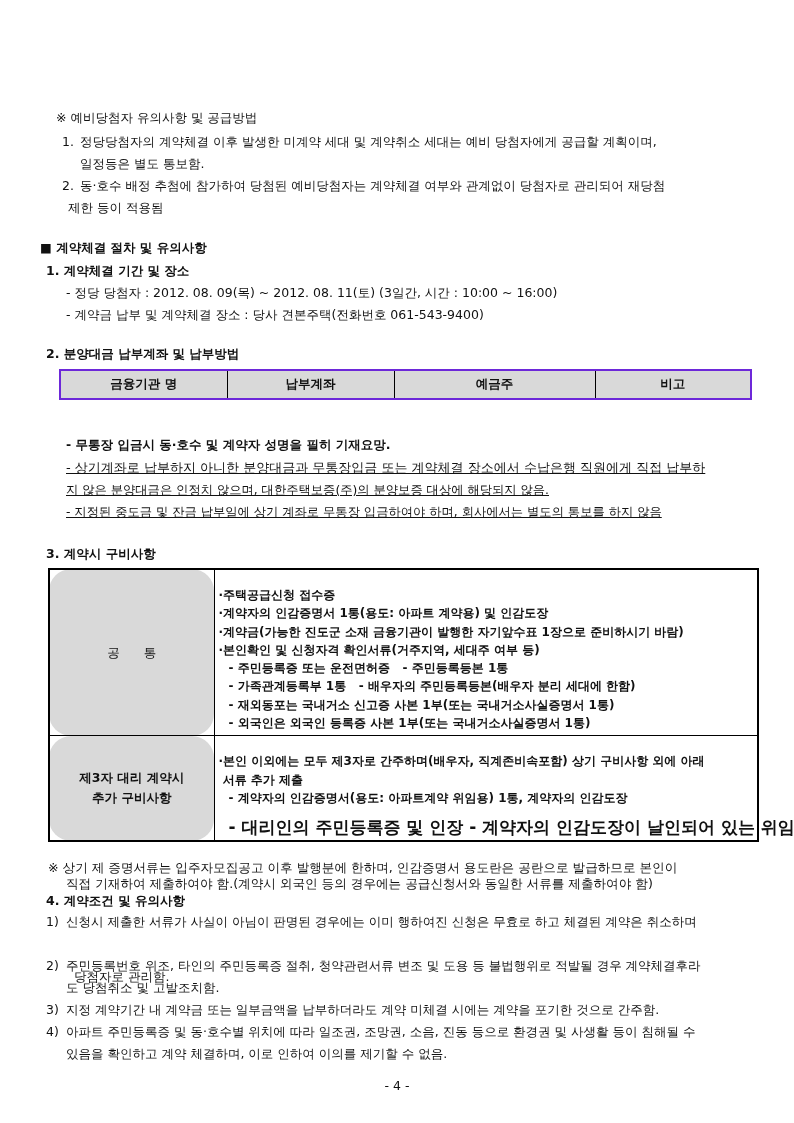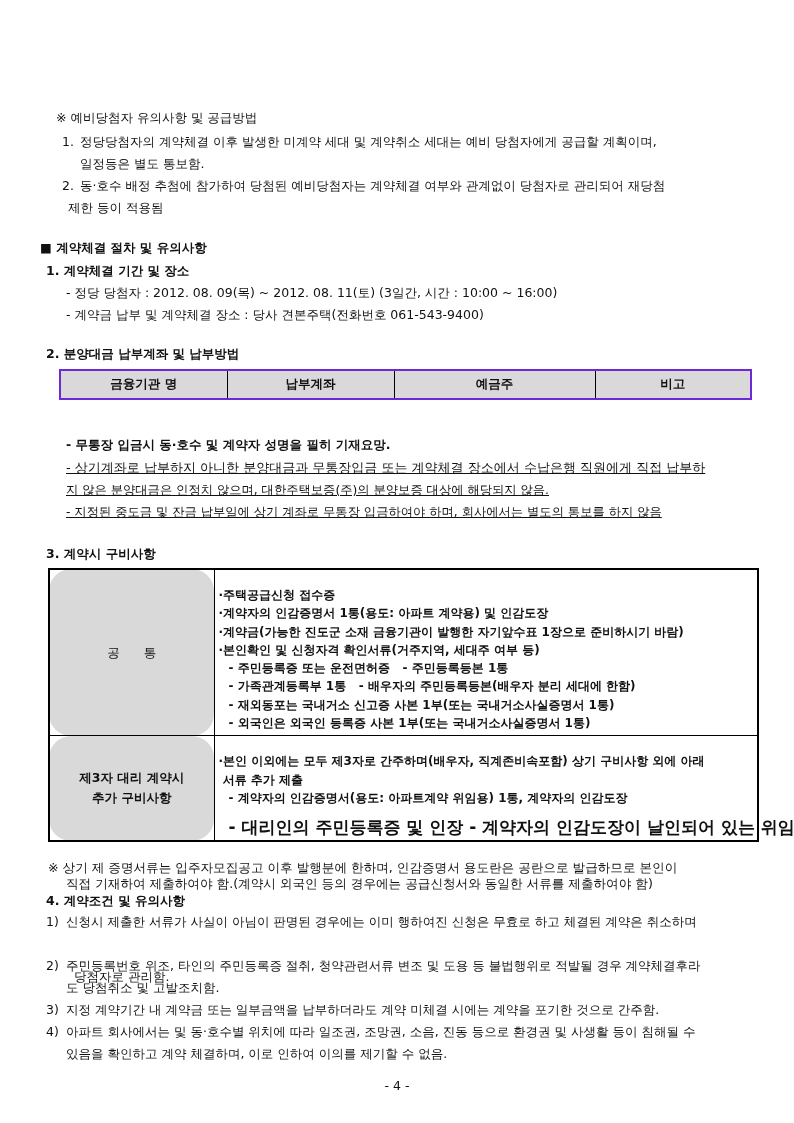--- a/index.html
+++ b/index.html
@@ -99,16 +99,16 @@
 <div class="abs bold" style="left:46px;top:892px;">4. 계약조건 및 유의사항</div>
 <div class="abs" style="left:46px;top:913px;">1)</div>
 <div class="abs" style="left:66px;top:913px;">신청시 제출한 서류가 사실이 아님이 판명된 경우에는 이미 행하여진 신청은 무효로 하고 체결된 계약은 취소하며</div>
 <div class="abs" style="left:74px;top:935px;margin-top:33px;">당첨자로 관리함.</div>
 <div class="abs" style="left:46px;top:957px;">2)</div>
 <div class="abs" style="left:66px;top:957px;">주민등록번호 위조, 타인의 주민등록증 절취, 청약관련서류 변조 및 도용 등 불법행위로 적발될 경우 계약체결후라</div>
 <div class="abs" style="left:66px;top:979px;">도 당첨취소 및 고발조치함.</div>
 <div class="abs" style="left:46px;top:1001px;">3)</div>
 <div class="abs" style="left:66px;top:1001px;">지정 계약기간 내 계약금 또는 일부금액을 납부하더라도 계약 미체결 시에는 계약을 포기한 것으로 간주함.</div>
 <div class="abs" style="left:46px;top:1023px;">4)</div>
-<div class="abs" style="left:66px;top:1023px;">아파트 회사에서는 및 동·호수별 위치에 따라 일조권, 조망권, 소음, 진동 등으로 환경권 및 사생활 등이 침해될 수</div>
+<div class="abs" style="left:66px;top:1023px;">아파트 주민등록증 및 동·호수별 위치에 따라 일조권, 조망권, 소음, 진동 등으로 환경권 및 사생활 등이 침해될 수</div>
 <div class="abs" style="left:66px;top:1045px;">있음을 확인하고 계약 체결하며, 이로 인하여 이의를 제기할 수 없음.</div>
 
 <div class="abs pagenum" style="top:1077px;">- 4 -</div>
 
 </body></html>

